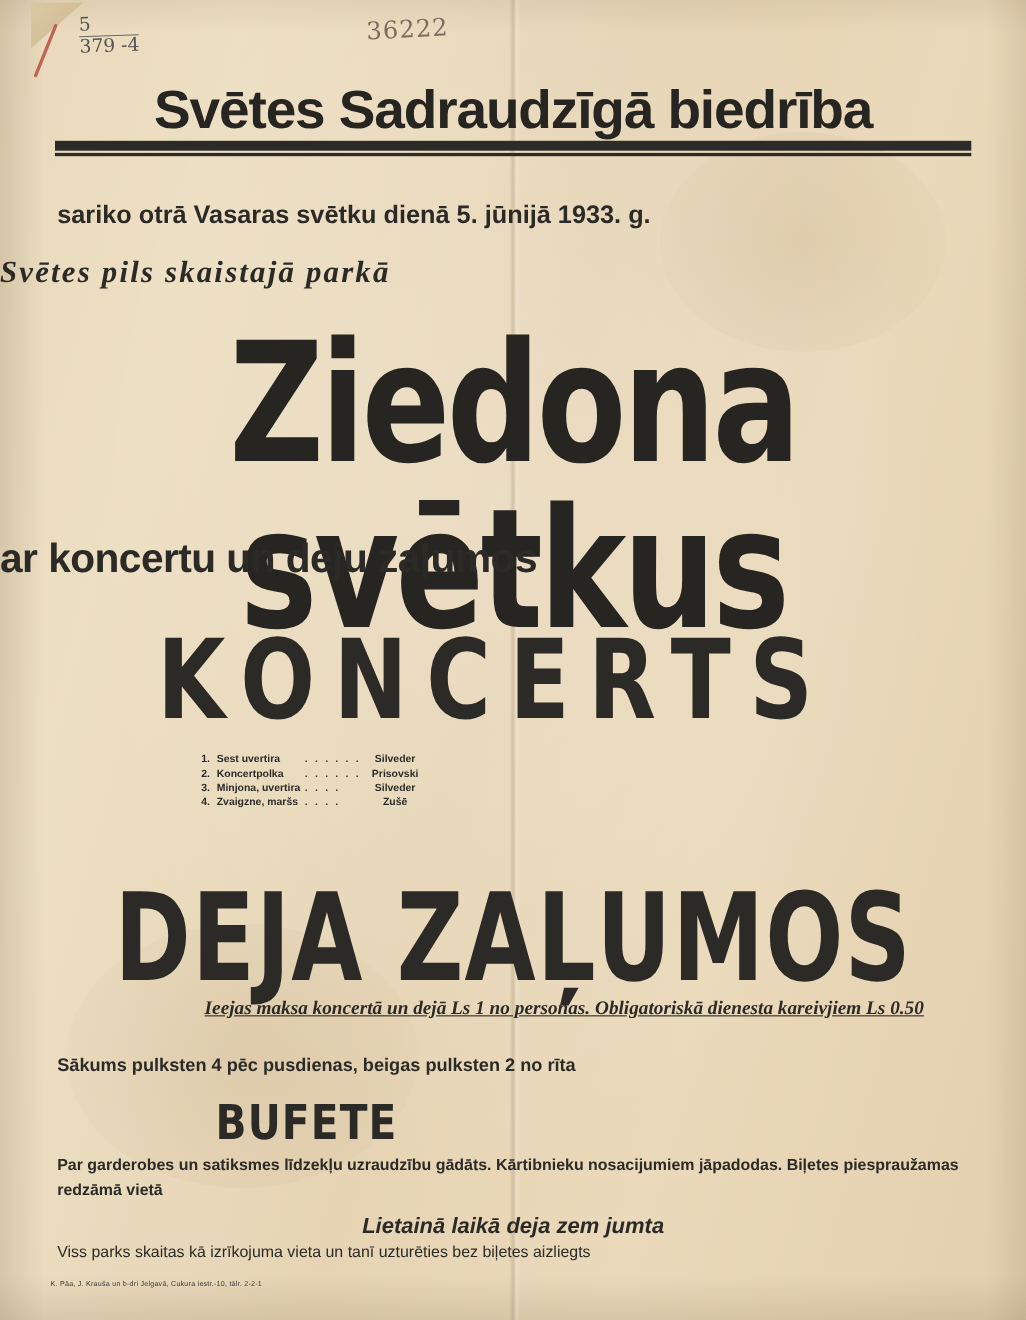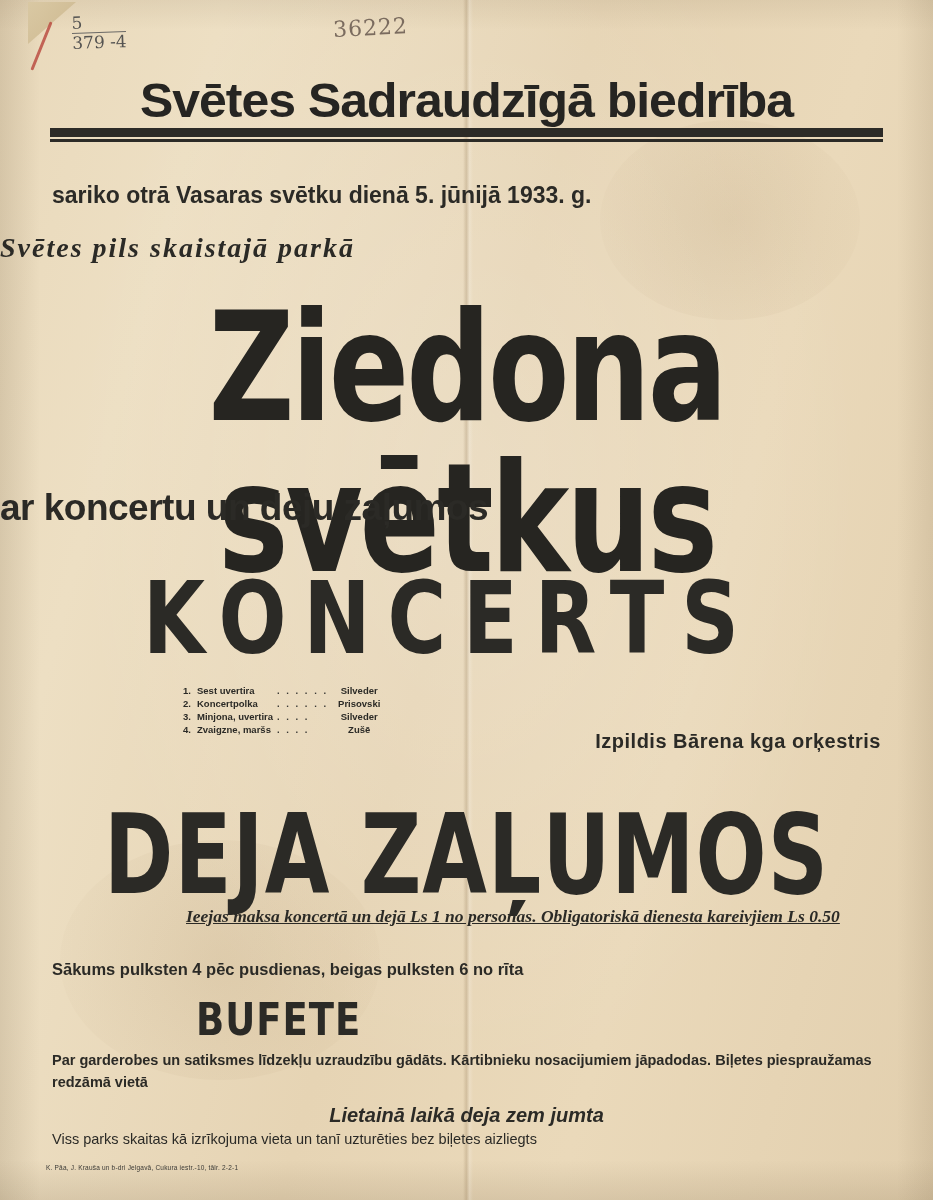--- a/index.html
+++ b/index.html
@@ -330,26 +330,25 @@
           <tr>
             <td class="num">4.</td>
             <td class="piece">Zvaigzne, maršs</td>
             <td class="dots">. . . .</td>
             <td class="comp">Zušē</td>
           </tr>
         </tbody>
       </table>
     </div>
 
-    <div class="izpildis">Izpildis Bārena kga orķestris</div>
 
     <div class="deja">DEJA ZAĻUMOS</div>
 
     <div class="fee">Ieejas maksa koncertā un dejā Ls 1 no personas. Obligatoriskā dienesta kareivjiem Ls 0.50</div>
-    <div class="sakums">Sākums pulksten 4 pēc pusdienas, beigas pulksten 6 no rīta</div>
+    <div class="sakums">Sākums pulksten 4 pēc pusdienas, beigas pulksten 2 no rīta</div>
     <div class="bufete">BUFETE</div>
     <div class="garderobe">Par garderobes un satiksmes līdzekļu uzraudzību gādāts.   Kārtibnieku nosacijumiem jāpadodas.   Biļetes piespraužamas redzāmā vietā</div>
     <div class="lietaina">Lietainā laikā deja zem jumta</div>
     <div class="visparks">Viss parks skaitas kā izrīkojuma vieta un tanī uzturēties bez biļetes aizliegts</div>
     <div class="imprint">K. Pāa, J. Krauša un b-dri Jelgavā, Cukura iestr.-10, tālr.  2-2-1</div>
 
   </div>
 </div>
 
 </body></html>

